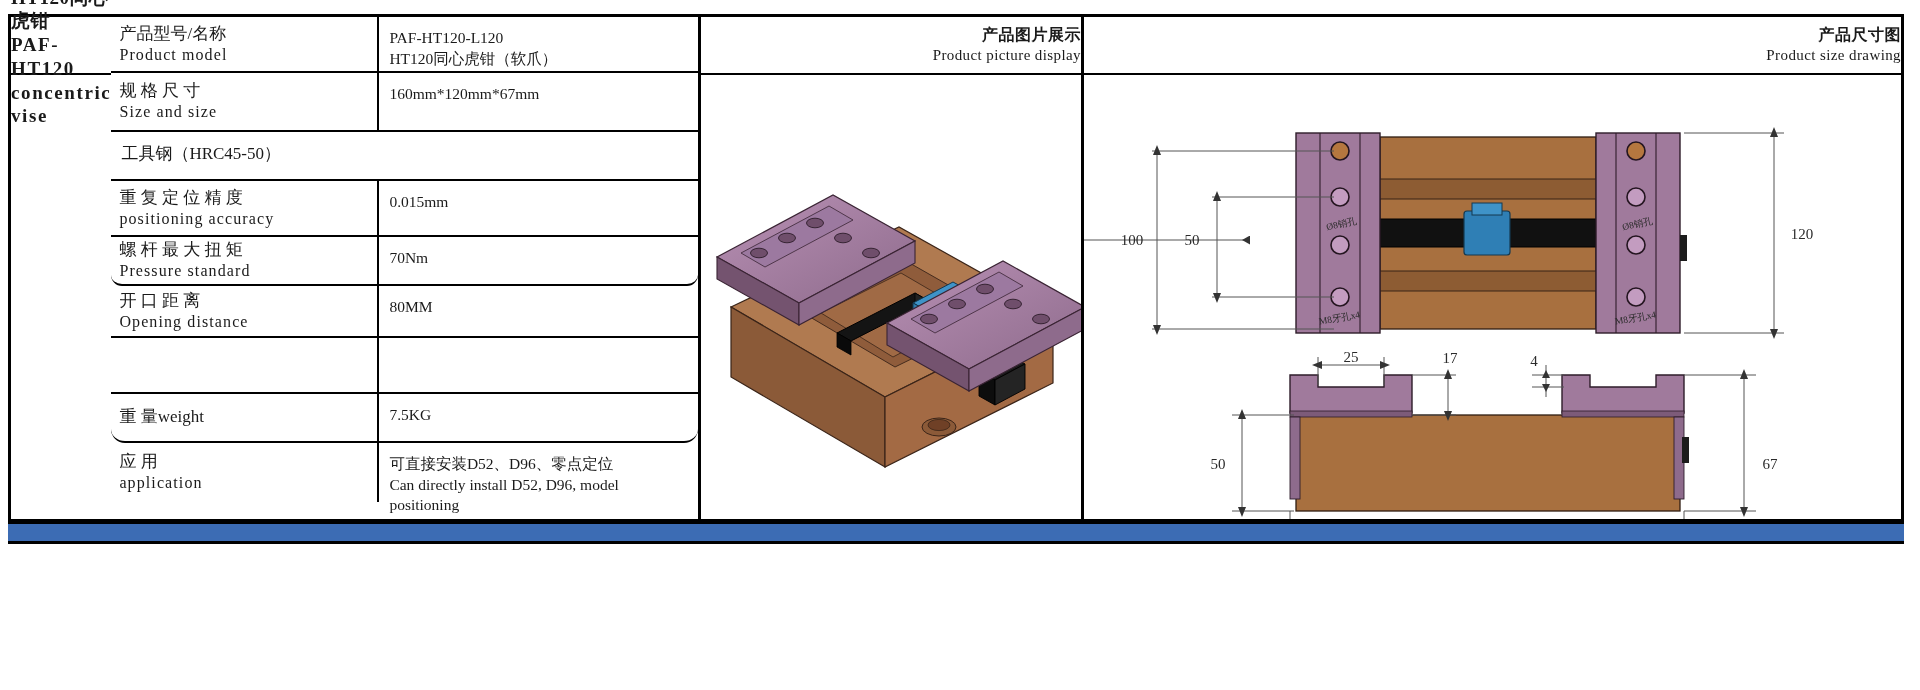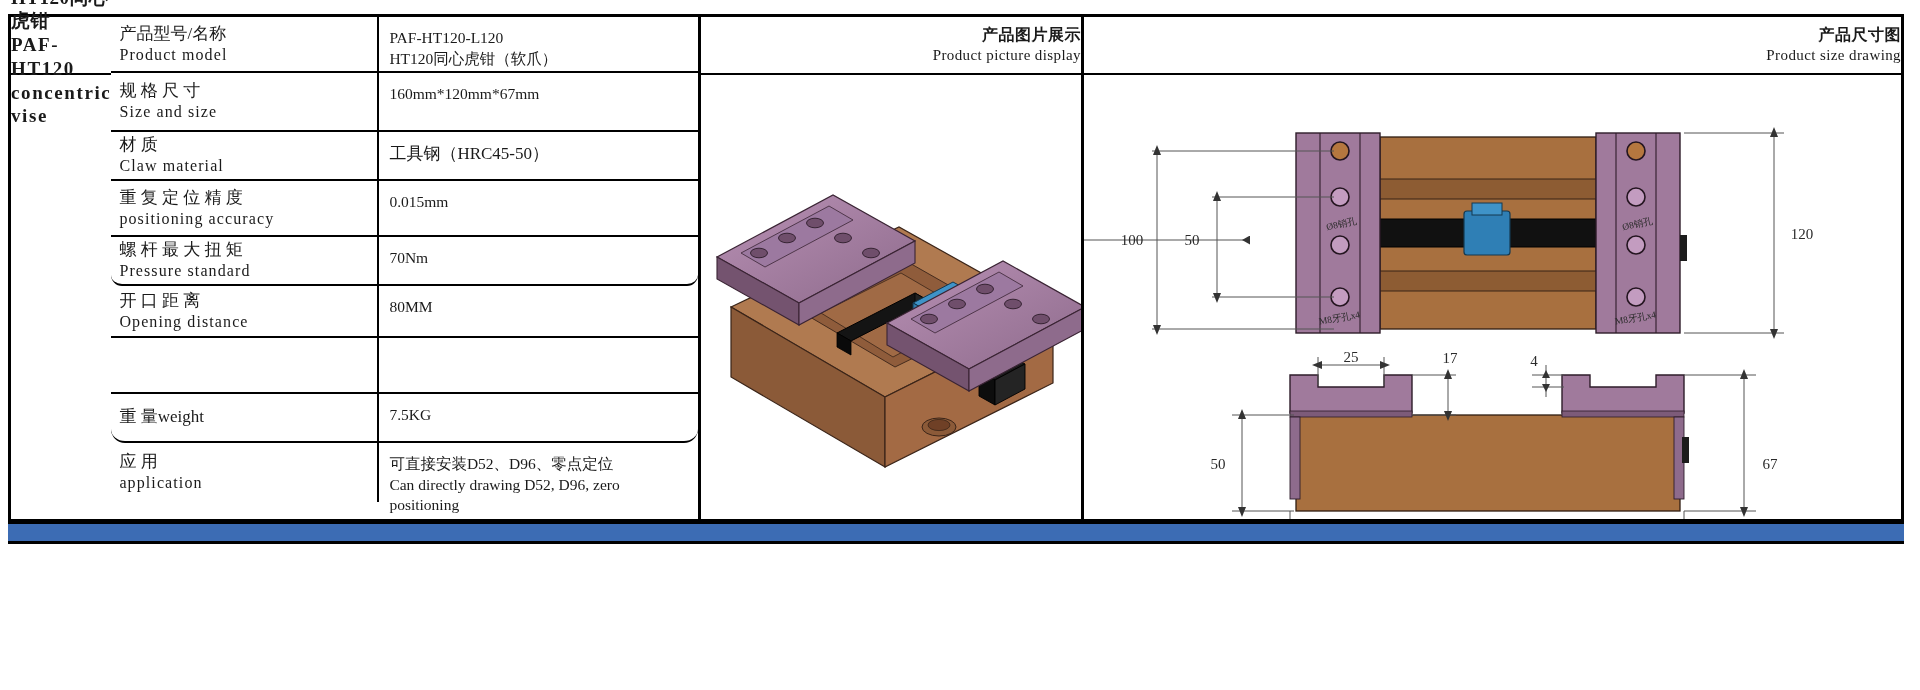--- a/index.html
+++ b/index.html
@@ -98,24 +98,20 @@
         <div class="scell-l">
           <div class="lab-cn">规 格 尺 寸</div>
           <div class="lab-en">Size and size</div>
         </div>
         <div class="scell-r">
           <div class="val">160mm*120mm*67mm</div>
         </div>
       </div>
 
       <div class="srow r-mat">
-        <div class="scell-l">
-          <div class="lab-cn">材 质</div>
-          <div class="lab-en">Claw material</div>
-        </div>
         <div class="scell-r">
           <div class="val big">工具钢（HRC45-50）</div>
         </div>
       </div>
 
       <div class="srow r-acc">
         <div class="scell-l">
           <div class="lab-cn">重 复 定 位 精 度</div>
           <div class="lab-en">positioning accuracy</div>
         </div>
@@ -162,21 +158,21 @@
         </div>
       </div>
 
       <div class="srow r-app">
         <div class="scell-l">
           <div class="lab-cn">应 用</div>
           <div class="lab-en">application</div>
         </div>
         <div class="scell-r">
           <div class="val">可直接安装D52、D96、零点定位</div>
-          <div class="val">Can directly drawing D52, D96, zero</div>
+          <div class="val">Can directly install D52, D96, model</div>
           <div class="val">positioning</div>
         </div>
       </div>
 
     </div>
   </div>
 
   <div class="pic-col">
     <div class="panel-head">
       <div class="cn">产品图片展示</div>

